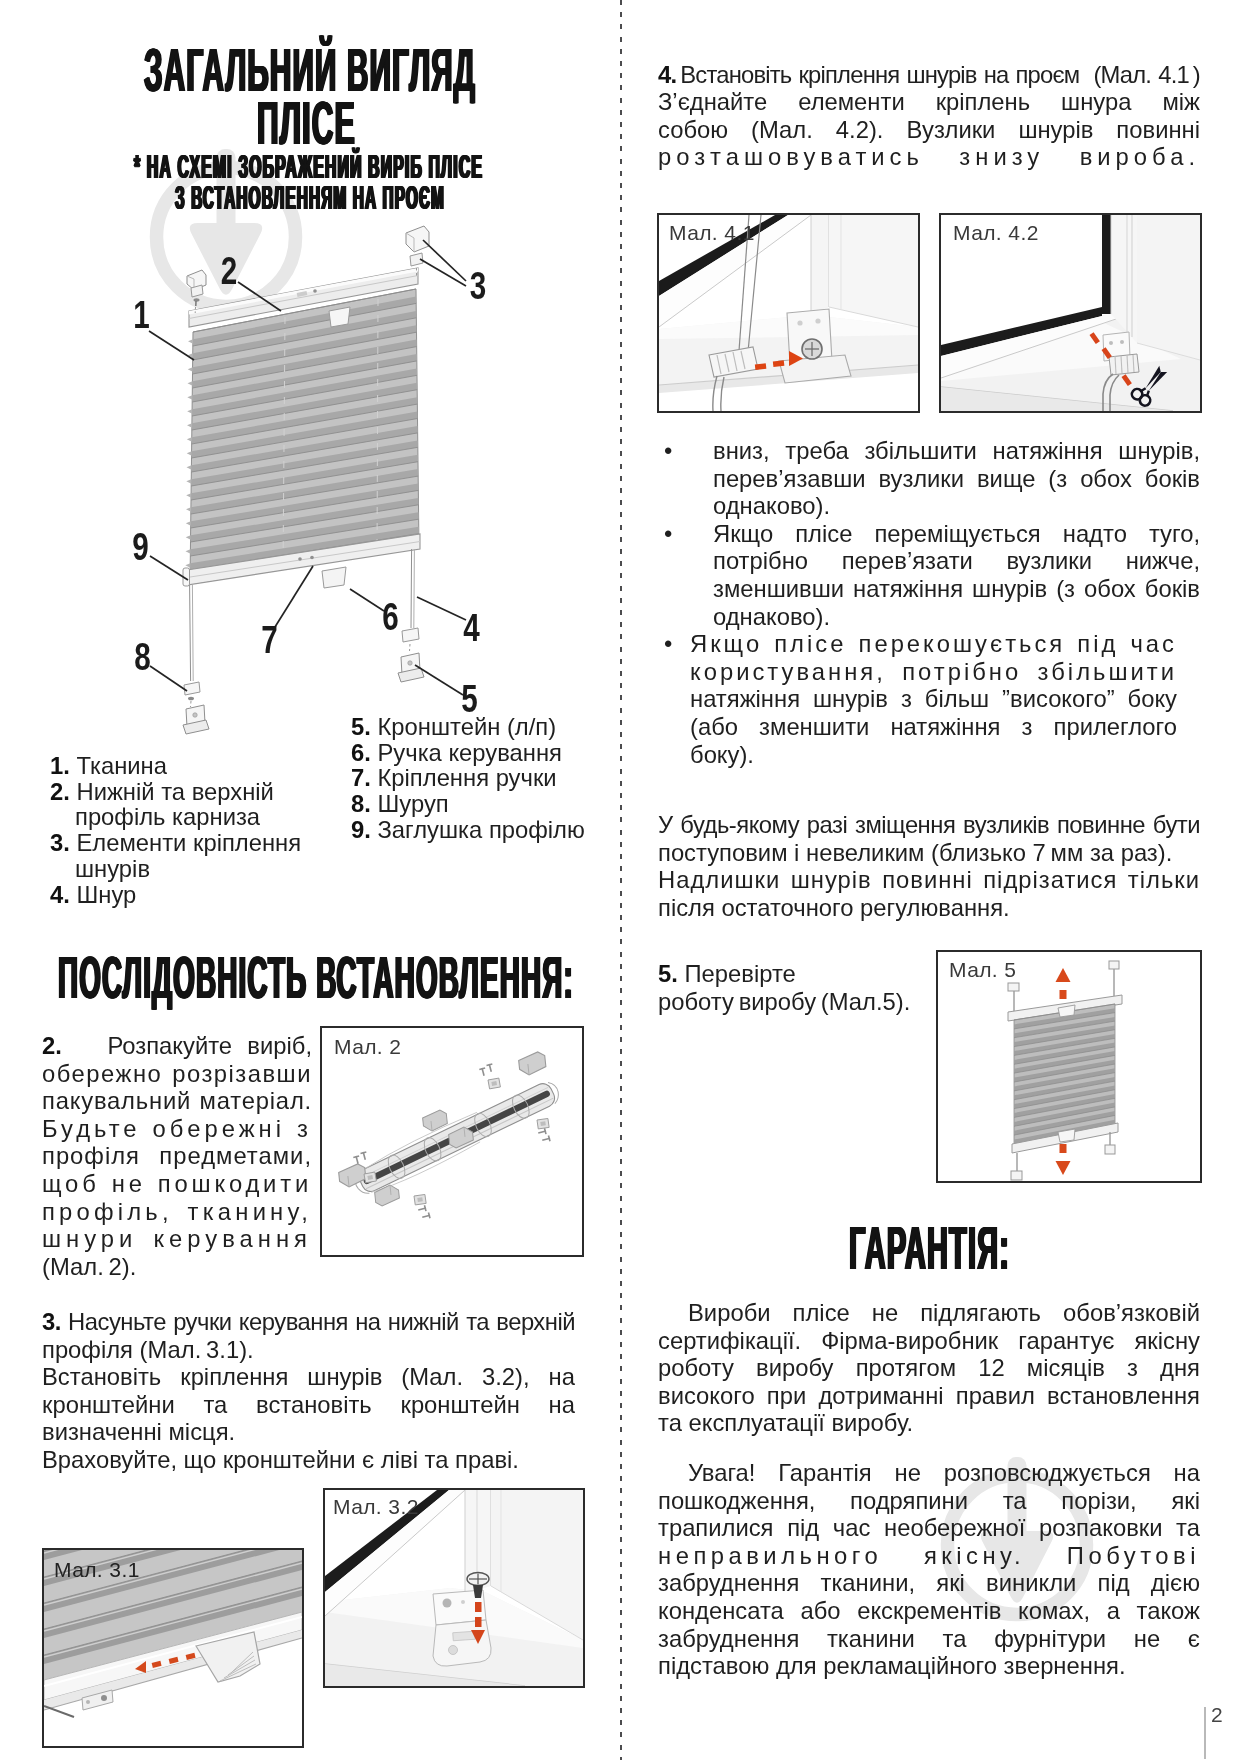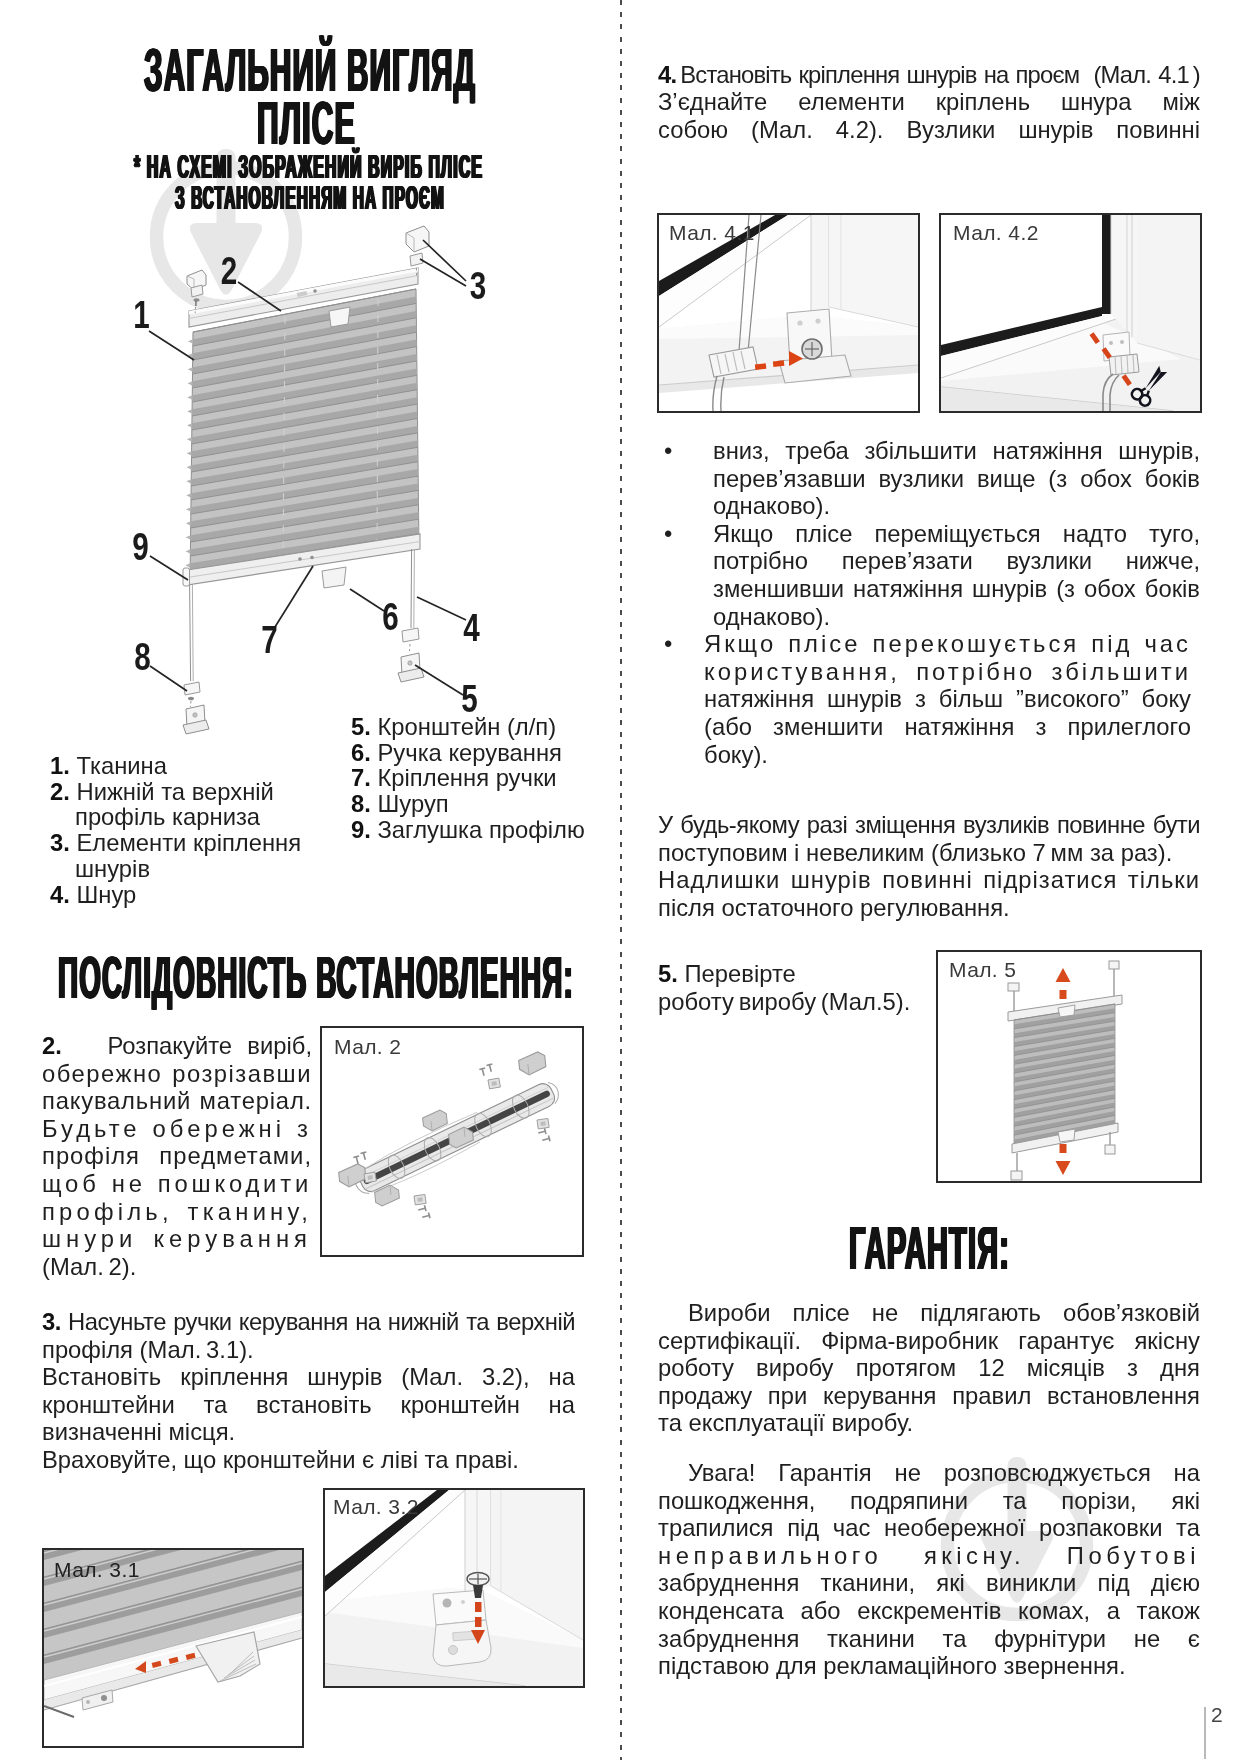--- a/index.html
+++ b/index.html
@@ -352,20 +352,21 @@
         <polygon points="146,140 160,140 153,154"></polygon>
       </g>
     </svg>
     <div class="figlab" style="left:8px;top:5px">Мал. 3.2</div>
   </div>
 
   <div class="abs body" id="step4" style="left:658px;top:60.5px;width:542px">
     <div class="j" style="letter-spacing:-0.8px"><b>4.</b> Встановіть кріплення шнурів на проєм&nbsp; (Мал. 4.1 )</div>
     <div class="j">З’єднайте елементи кріплень шнура між</div>
     <div class="j">собою (Мал. 4.2). Вузлики шнурів повинні</div>
+    <div class="j" style="letter-spacing:5px">розташовуватись знизу вироба.</div>
   </div>
 
   <div class="figbox" id="fb41" style="left:657px;top:213px;width:259px;height:196px">
     <svg width="259" height="196" viewBox="0 0 259 196" id="svg-mal41">
     <polygon points="0,114 152,100 259,112 259,150 0,170" fill="#f3f3f3"></polygon>
     <polygon points="0,114 152,100 259,112 259,120 0,124" fill="#fbfbfb"></polygon>
     <polygon points="0,170 259,150 259,158 0,178" fill="#e8e8e8"></polygon>
     <line x1="0" y1="170" x2="259" y2="150" stroke="#cccccc" stroke-width="1.2"></line>
     <polygon points="0,66 116,0 129,0 0,81" fill="#1b1b1b"></polygon>
     <polygon points="0,81 129,0 152,0 0,112" fill="#fdfdfd"></polygon>
@@ -460,21 +461,21 @@
       <div style="position:absolute;left:6px;top:0" class="body">•</div>
       <div class="body" style="margin-left:55px;width:487px">
         <div class="j">Якщо плісе переміщується надто туго,</div>
         <div class="j">потрібно перев’язати вузлики нижче,</div>
         <div class="j">зменшивши натяжіння шнурів (з обох боків</div>
         <div>однаково).</div>
       </div>
     </div>
     <div style="position:relative">
       <div style="position:absolute;left:6px;top:0" class="body">•</div>
-      <div class="body" style="margin-left:46px;width:487px">
+      <div class="body" style="margin-left:32px;width:487px">
         <div class="j" style="letter-spacing:3px">Якщо плісе перекошується під час</div>
         <div class="j" style="letter-spacing:3px">користування, потрібно збільшити</div>
         <div class="j">натяжіння шнурів з більш ”високого” боку</div>
         <div class="j">(або зменшити натяжіння з прилеглого</div>
         <div>боку).</div>
       </div>
     </div>
   </div>
 
   <div class="abs body" id="paraA" style="left:658px;top:811px;width:542px">
@@ -541,21 +542,21 @@
     </svg>
     <div class="figlab" style="left:11px;top:6px">Мал. 5</div>
   </div>
 
   <div class="h abs" id="h3" style="left:848.5px;top:1220.5px;line-height:54px;font-size:61px;transform:scaleX(0.4749);transform-origin:0 50%">ГАРАНТІЯ:</div>
 
   <div class="abs body" id="war1" style="left:658px;top:1299px;width:542px">
     <div class="j" style="text-indent:30px">Вироби плісе не підлягають обов’язковій</div>
     <div class="j">сертифікації. Фірма-виробник гарантує якісну</div>
     <div class="j">роботу виробу протягом 12 місяців з дня</div>
-    <div class="j">продажу при керування правил встановлення</div>
+    <div class="j">високого при дотриманні правил встановлення</div>
     <div>та експлуатації виробу.</div>
   </div>
 
   <div class="abs body" id="war2" style="left:658px;top:1459px;width:542px">
     <div class="j" style="text-indent:30px">Увага! Гарантія не розповсюджується на</div>
     <div class="j">пошкодження, подряпини та порізи, які</div>
     <div class="j">трапилися під час необережної розпаковки та</div>
     <div class="j" style="letter-spacing:4.5px">неправильного якісну. Побутові</div>
     <div class="j">забруднення тканини, які виникли під дією</div>
     <div class="j">конденсата або екскрементів комах, а також</div>

